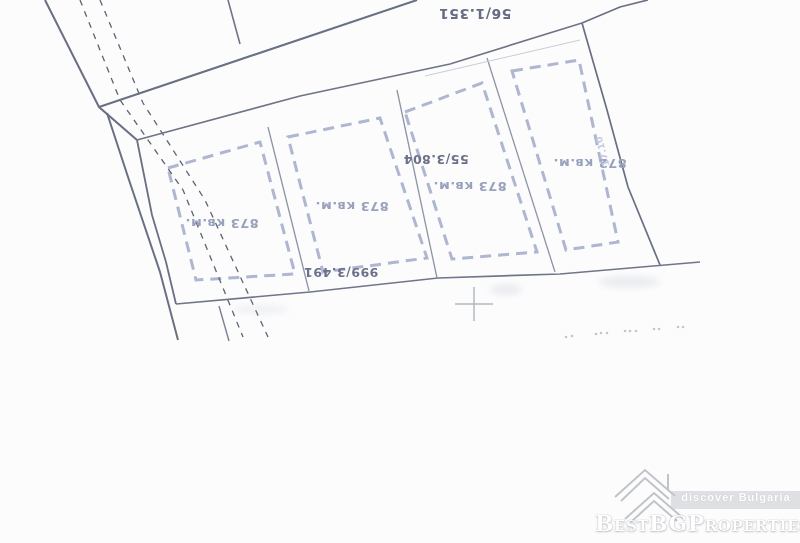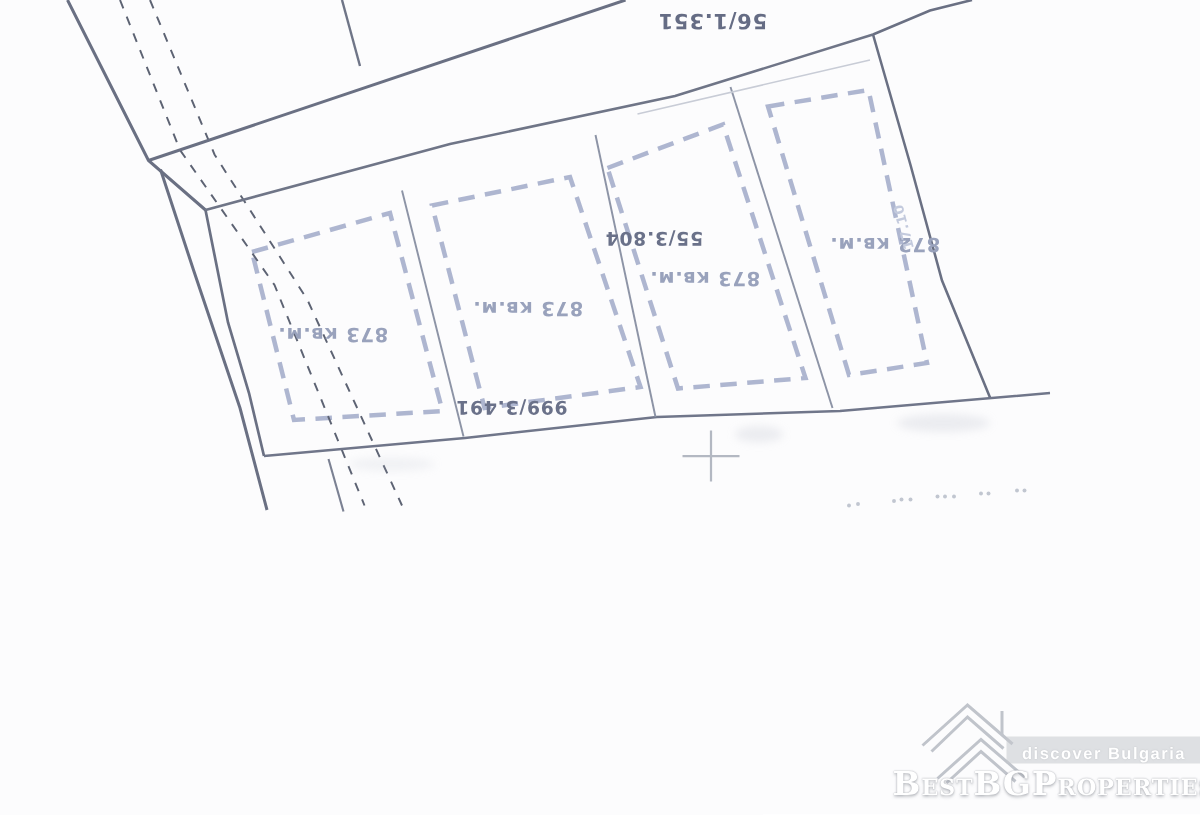--- a/index.html
+++ b/index.html
@@ -10,21 +10,21 @@
   .stage svg.map{position:absolute;left:0;top:0;}
   .map text{font-family:"DejaVu Sans","Liberation Sans",sans-serif;font-weight:700;}
   .blob{position:absolute;border-radius:50%;filter:blur(3px);background:rgba(178,184,198,.22);}
   .blob.b1{left:598px;top:276px;width:62px;height:12px;}
   .blob.b2{left:490px;top:284px;width:32px;height:11px;}
   .blob.b3{left:232px;top:305px;width:58px;height:9px;background:rgba(178,184,198,.16);}
   .watermark{position:absolute;left:595px;top:458px;width:210px;height:85px;}
   .wm-logo{position:absolute;left:8px;top:5px;}
   .wm-band{
     position:absolute;left:76px;top:33px;width:130px;height:18px;
-    background:rgba(197,200,206,.55);display:flex;align-items:flex-end;justify-content:center;
+    background:rgba(197,200,206,.55);display:flex;align-items:flex-start;justify-content:center;
   }
   .wm-band span{
     color:#ffffff;font-size:11px;font-weight:700;letter-spacing:1px;white-space:nowrap;
     text-shadow:0 0 1px rgba(160,163,170,.6);
   }
   .wm-brand{
     position:absolute;left:0;top:52px;white-space:nowrap;
     font-family:"DejaVu Serif","Liberation Serif",serif;font-variant:small-caps;
     font-weight:700;font-size:22px;letter-spacing:.5px;color:#ffffff;
     text-shadow:0 0 1px rgba(150,153,160,.95),0 1px 2px rgba(150,153,160,.55);

